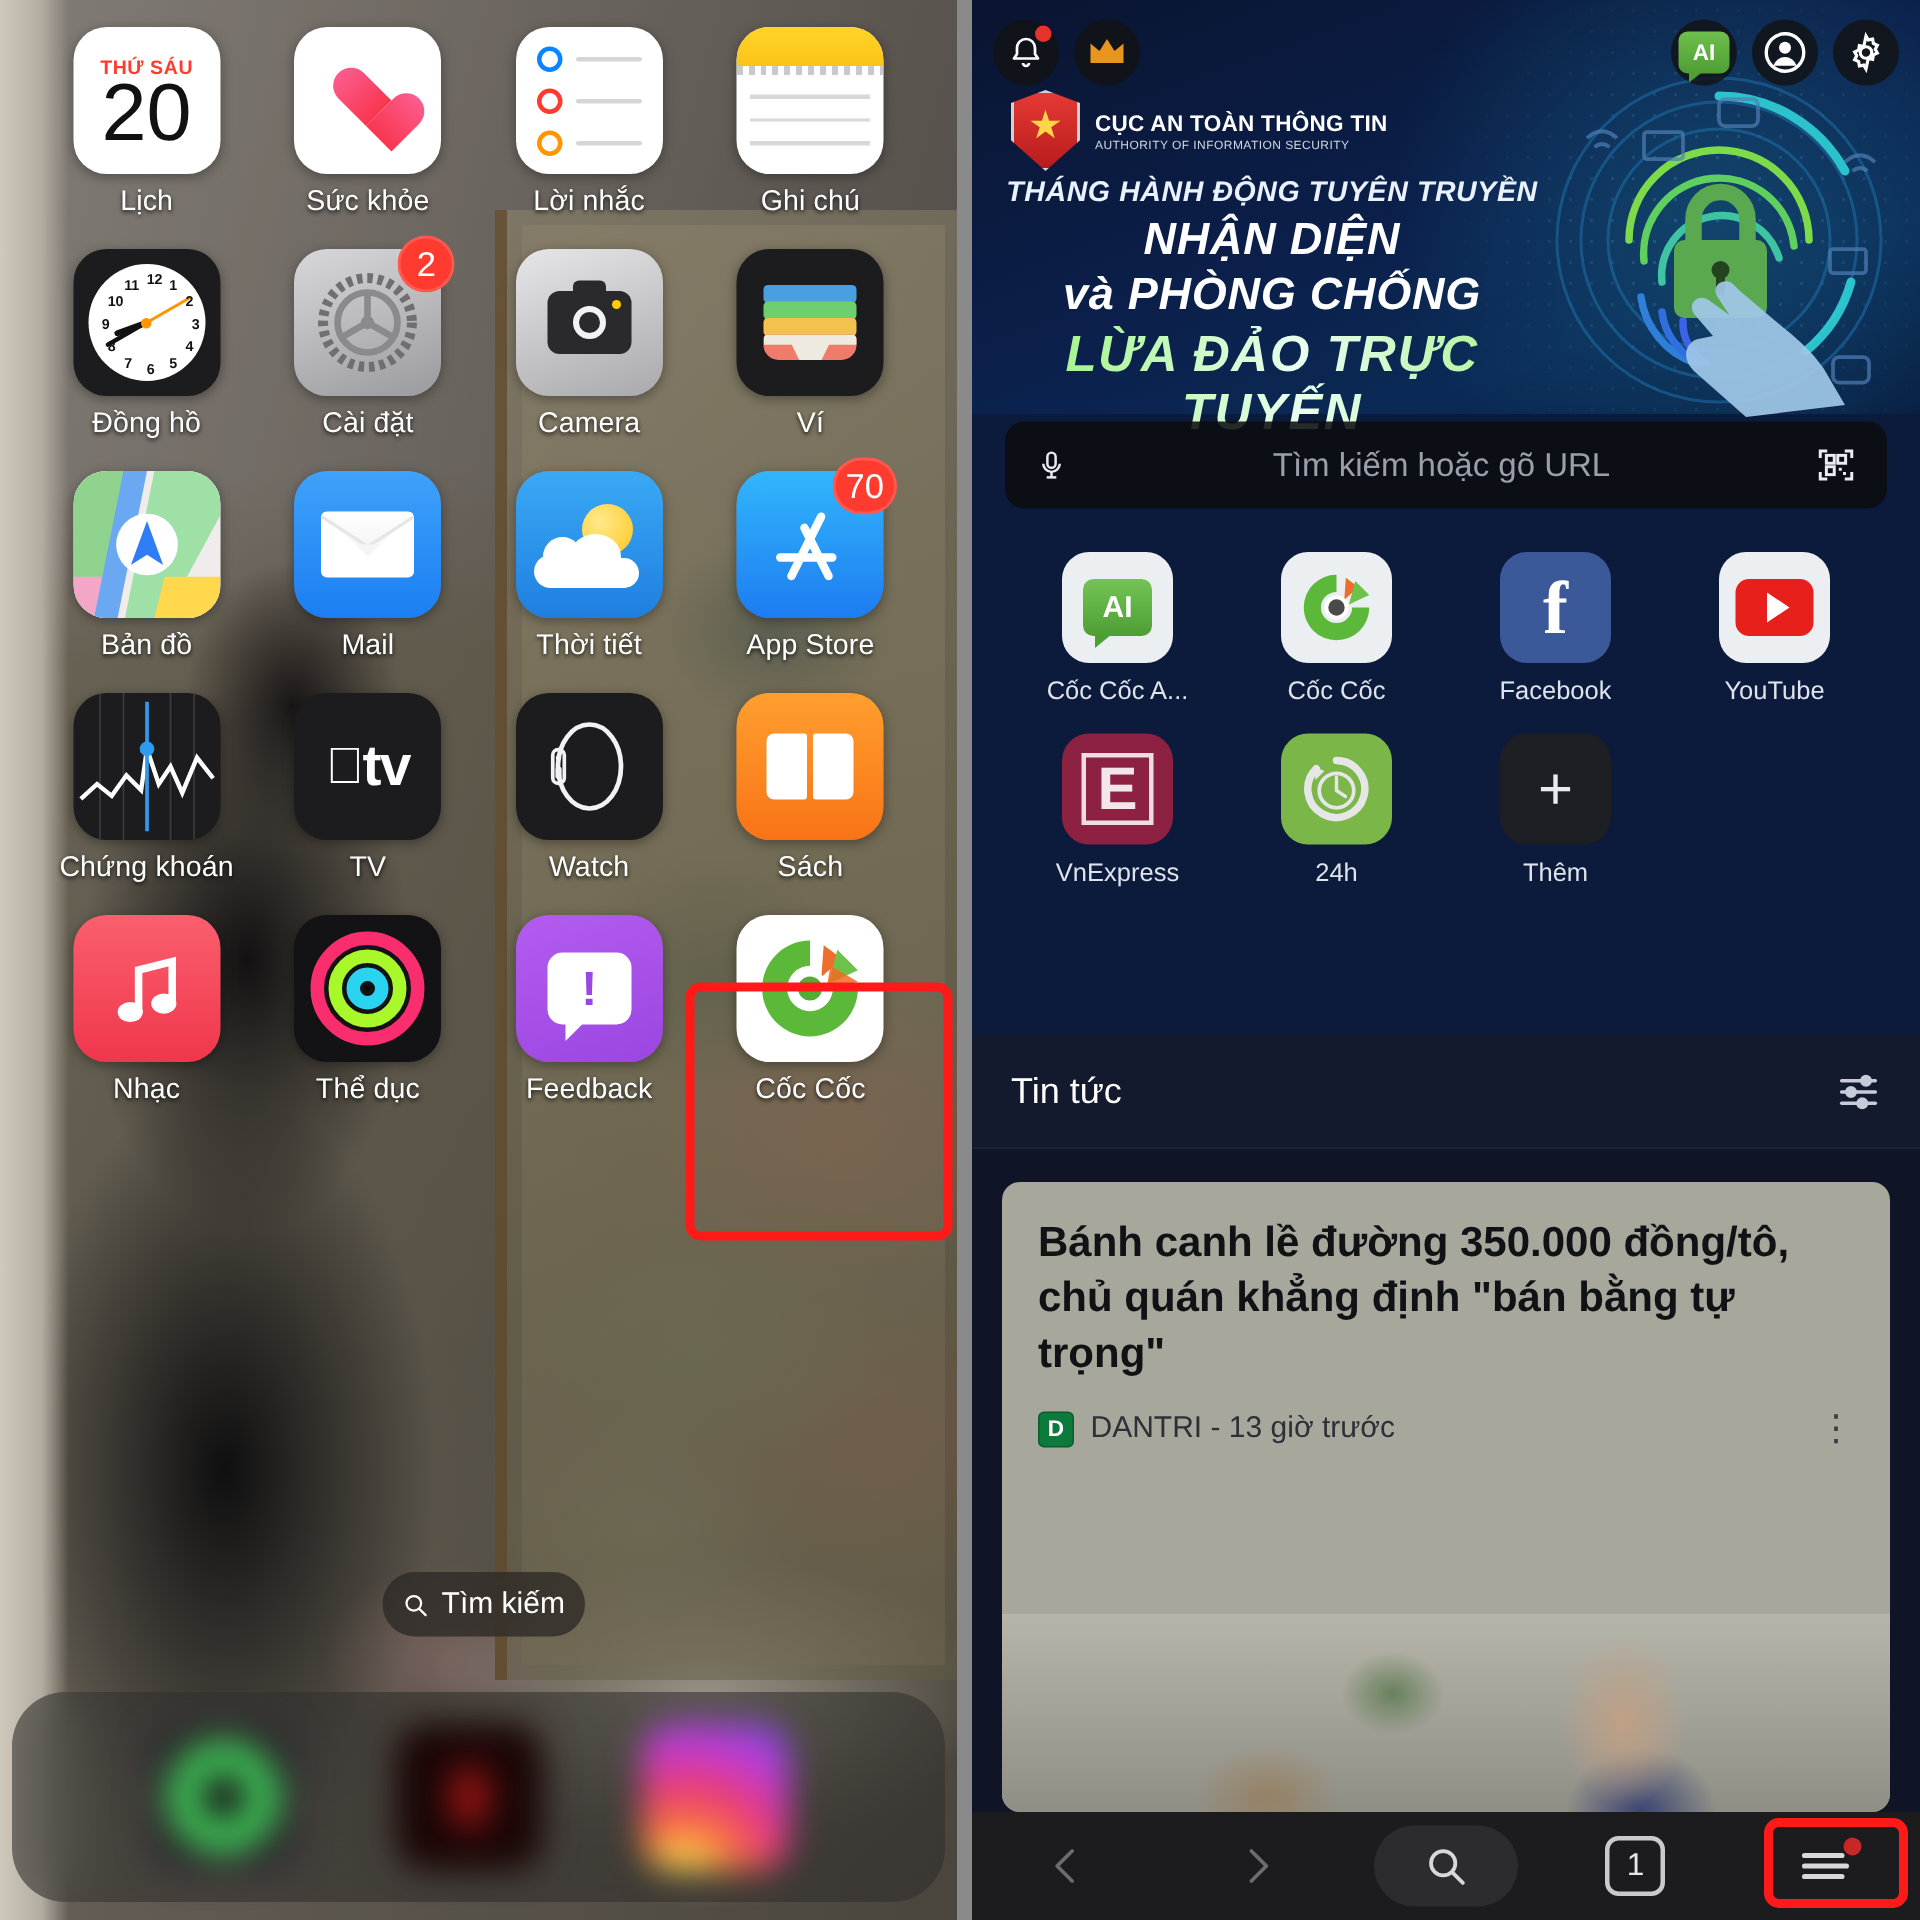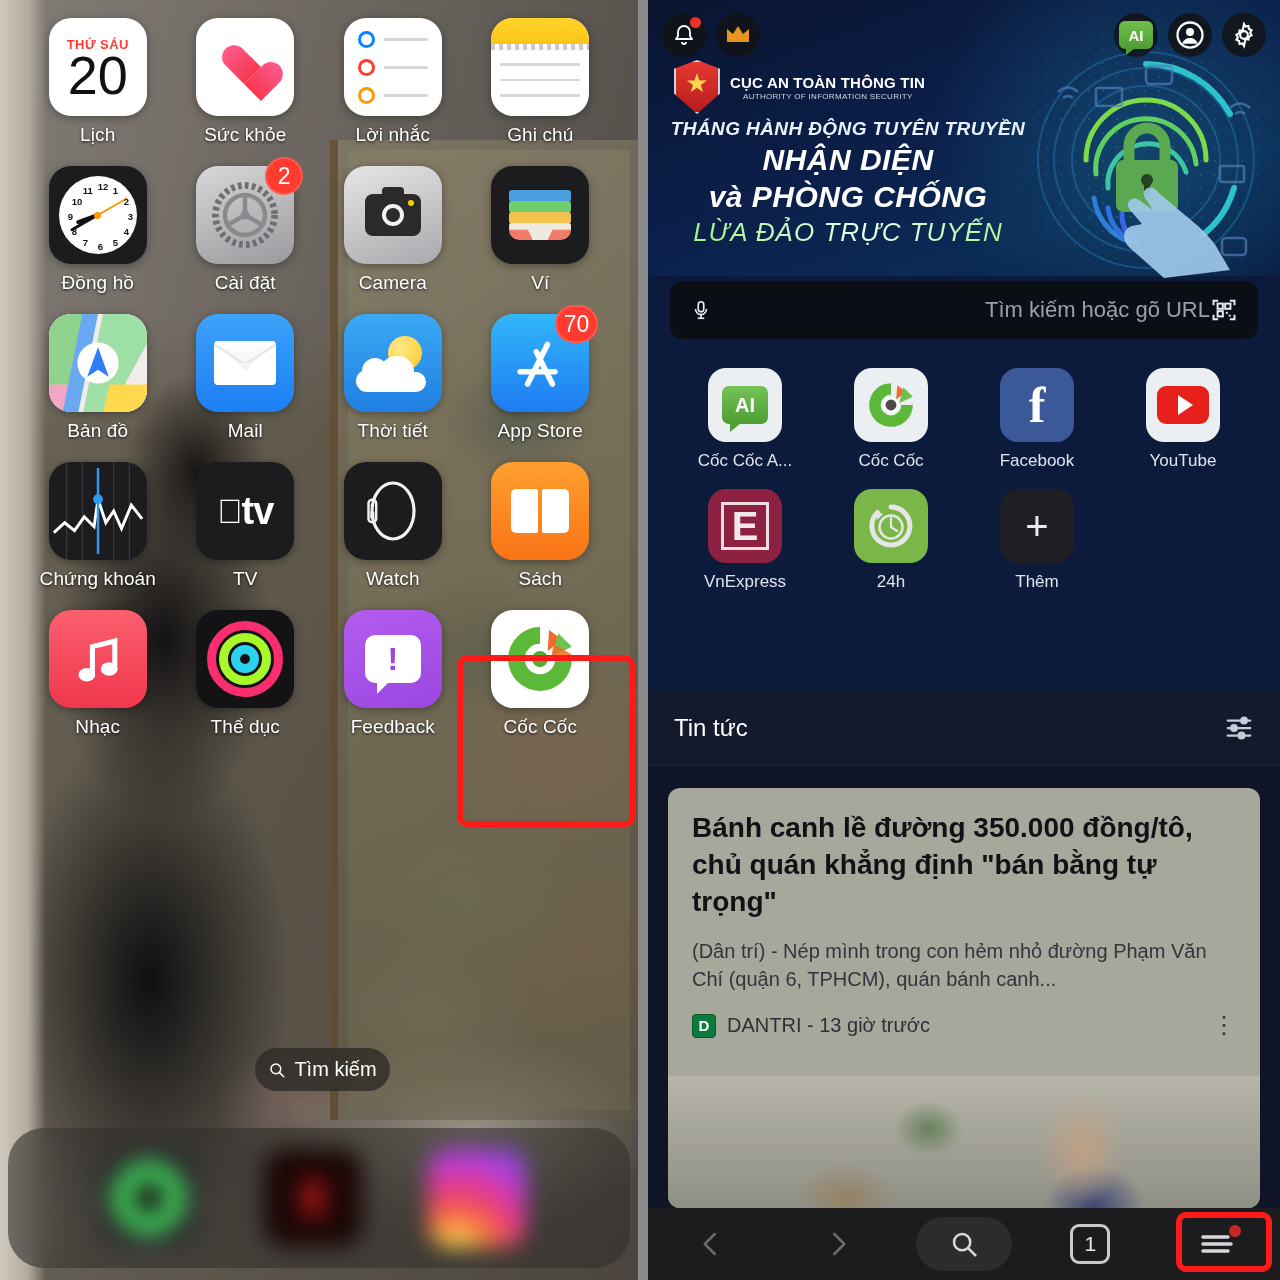--- a/index.html
+++ b/index.html
@@ -169,35 +169,35 @@
      color:#fff; font-size:15px; font-weight:700; display:flex; align-items:center; justify-content:center; position:relative; }
   .ai-chip::after { content:""; position:absolute; left:7px; bottom:-6px; width:0; height:0;
      border-left:9px solid #4e9e34; border-bottom:7px solid transparent; }
 
   .brandrow { position:absolute; left:26px; top:60px; display:flex; align-items:center; gap:10px; z-index:5; }
   .shield { width:46px; height:54px; position:relative; }
   .shield .sh { position:absolute; inset:0; background:linear-gradient(180deg,#e53935,#b71c1c);
      clip-path:polygon(50% 0,100% 16%,100% 62%,50% 100%,0 62%,0 16%); border:2px solid #cfd3d6; }
   .star { position:absolute; left:50%; top:42%; transform:translate(-50%,-50%); color:#ffd54a; font-size:26px; line-height:1; }
   .brandtxt .b1 { color:#fff; font-size:15px; font-weight:700; letter-spacing:.2px; white-space:nowrap; }
-  .brandtxt .b2 { color:#cfd8e3; font-size:8px; letter-spacing:.3px; white-space:nowrap; margin-top:1px;margin-left:13px; }
+  .brandtxt .b2 { color:#cfd8e3; font-size:8px; letter-spacing:.3px; white-space:nowrap; margin-top:1px; }
 
   .bannertext { position:absolute; left:0; top:118px; width:400px; text-align:center; z-index:5; }
   .bt1 { color:#eaf2ff; font-size:19px; font-style:italic; font-weight:700; letter-spacing:.4px;text-align:center; }
   .bt2 { color:#fff; font-size:30px; font-style:italic; font-weight:800; line-height:1.12; margin-top:3px; letter-spacing:.5px; }
-  .bt3 { font-size:26px; font-style:italic; font-weight:400; letter-spacing:1px; margin-top:4px;
+  .bt3 { font-size:34px; font-style:italic; font-weight:700; letter-spacing:1px; margin-top:4px;
      background:linear-gradient(90deg,#8ef06a,#e9fff0 55%,#9ef07a); -webkit-background-clip:text;
      background-clip:text; color:transparent; }
 
   .fingerprint { position:absolute; right:16px; top:48px; width:230px; height:230px; z-index:4; }
 
   
   .searchbar { position:absolute; left:22px; top:281px; width:588px; height:58px; border-radius:13px;
      background:rgba(12,12,16,.88); display:flex; align-items:center; padding:0 20px; z-index:6; }
-  .searchbar .ph { flex:1; text-align:right; color:#9aa0ab; font-size:22px; }
+  .searchbar .ph { flex:1; text-align:center; color:#9aa0ab; font-size:22px; }
 
   .shortcuts { position:absolute; left:0; top:368px; width:632px; padding:0 24px;
      display:grid; grid-template-columns:repeat(4,1fr); row-gap:18px; z-index:5; }
   .sc { display:flex; flex-direction:column; align-items:center; }
   .sc-ic { width:74px; height:74px; border-radius:18px; display:flex; align-items:center; justify-content:center; }
   .sc-lb { margin-top:9px; font-size:17px; color:#dfe4ec; white-space:nowrap; max-width:108px; overflow:hidden; text-overflow:ellipsis; }
   .sc-white { background:#eceff1; }
   .sc-fb { background:#3b5998; color:#fff; font-size:50px; font-weight:700; font-family:"Liberation Serif",serif; line-height:.9; }
   .sc-vnx { background:#8d2142; color:#f2e6ea; font-size:40px; font-weight:700; }
   .sc-24h { background:#7ab648; }
@@ -765,21 +765,20 @@
           <line x1="3" y1="16" x2="21" y2="16"></line>
             <circle cx="14" cy="16" r="2.3" fill="#c7ccd8"></circle>
         </g>
       </svg>
     </div>
 
     <div class="news-body">
       <div class="card">
         <div class="card-pad">
           <h3>Bánh canh lề đường 350.000 đồng/tô, chủ quán khẳng định "bán bằng tự trọng"</h3>
-          <p>(Dân trí) - Nép mình trong con hẻm nhỏ đường Phạm Văn Chí (quận 6, TPHCM), quán bánh canh...</p>
           <div class="meta">
             <span class="src-badge">D</span>
             <span class="mt">DANTRI - 13 giờ trước</span>
             <span class="kebab">⋮</span>
           </div>
         </div>
         <div class="card-img"></div>
       </div>
     </div>
 

